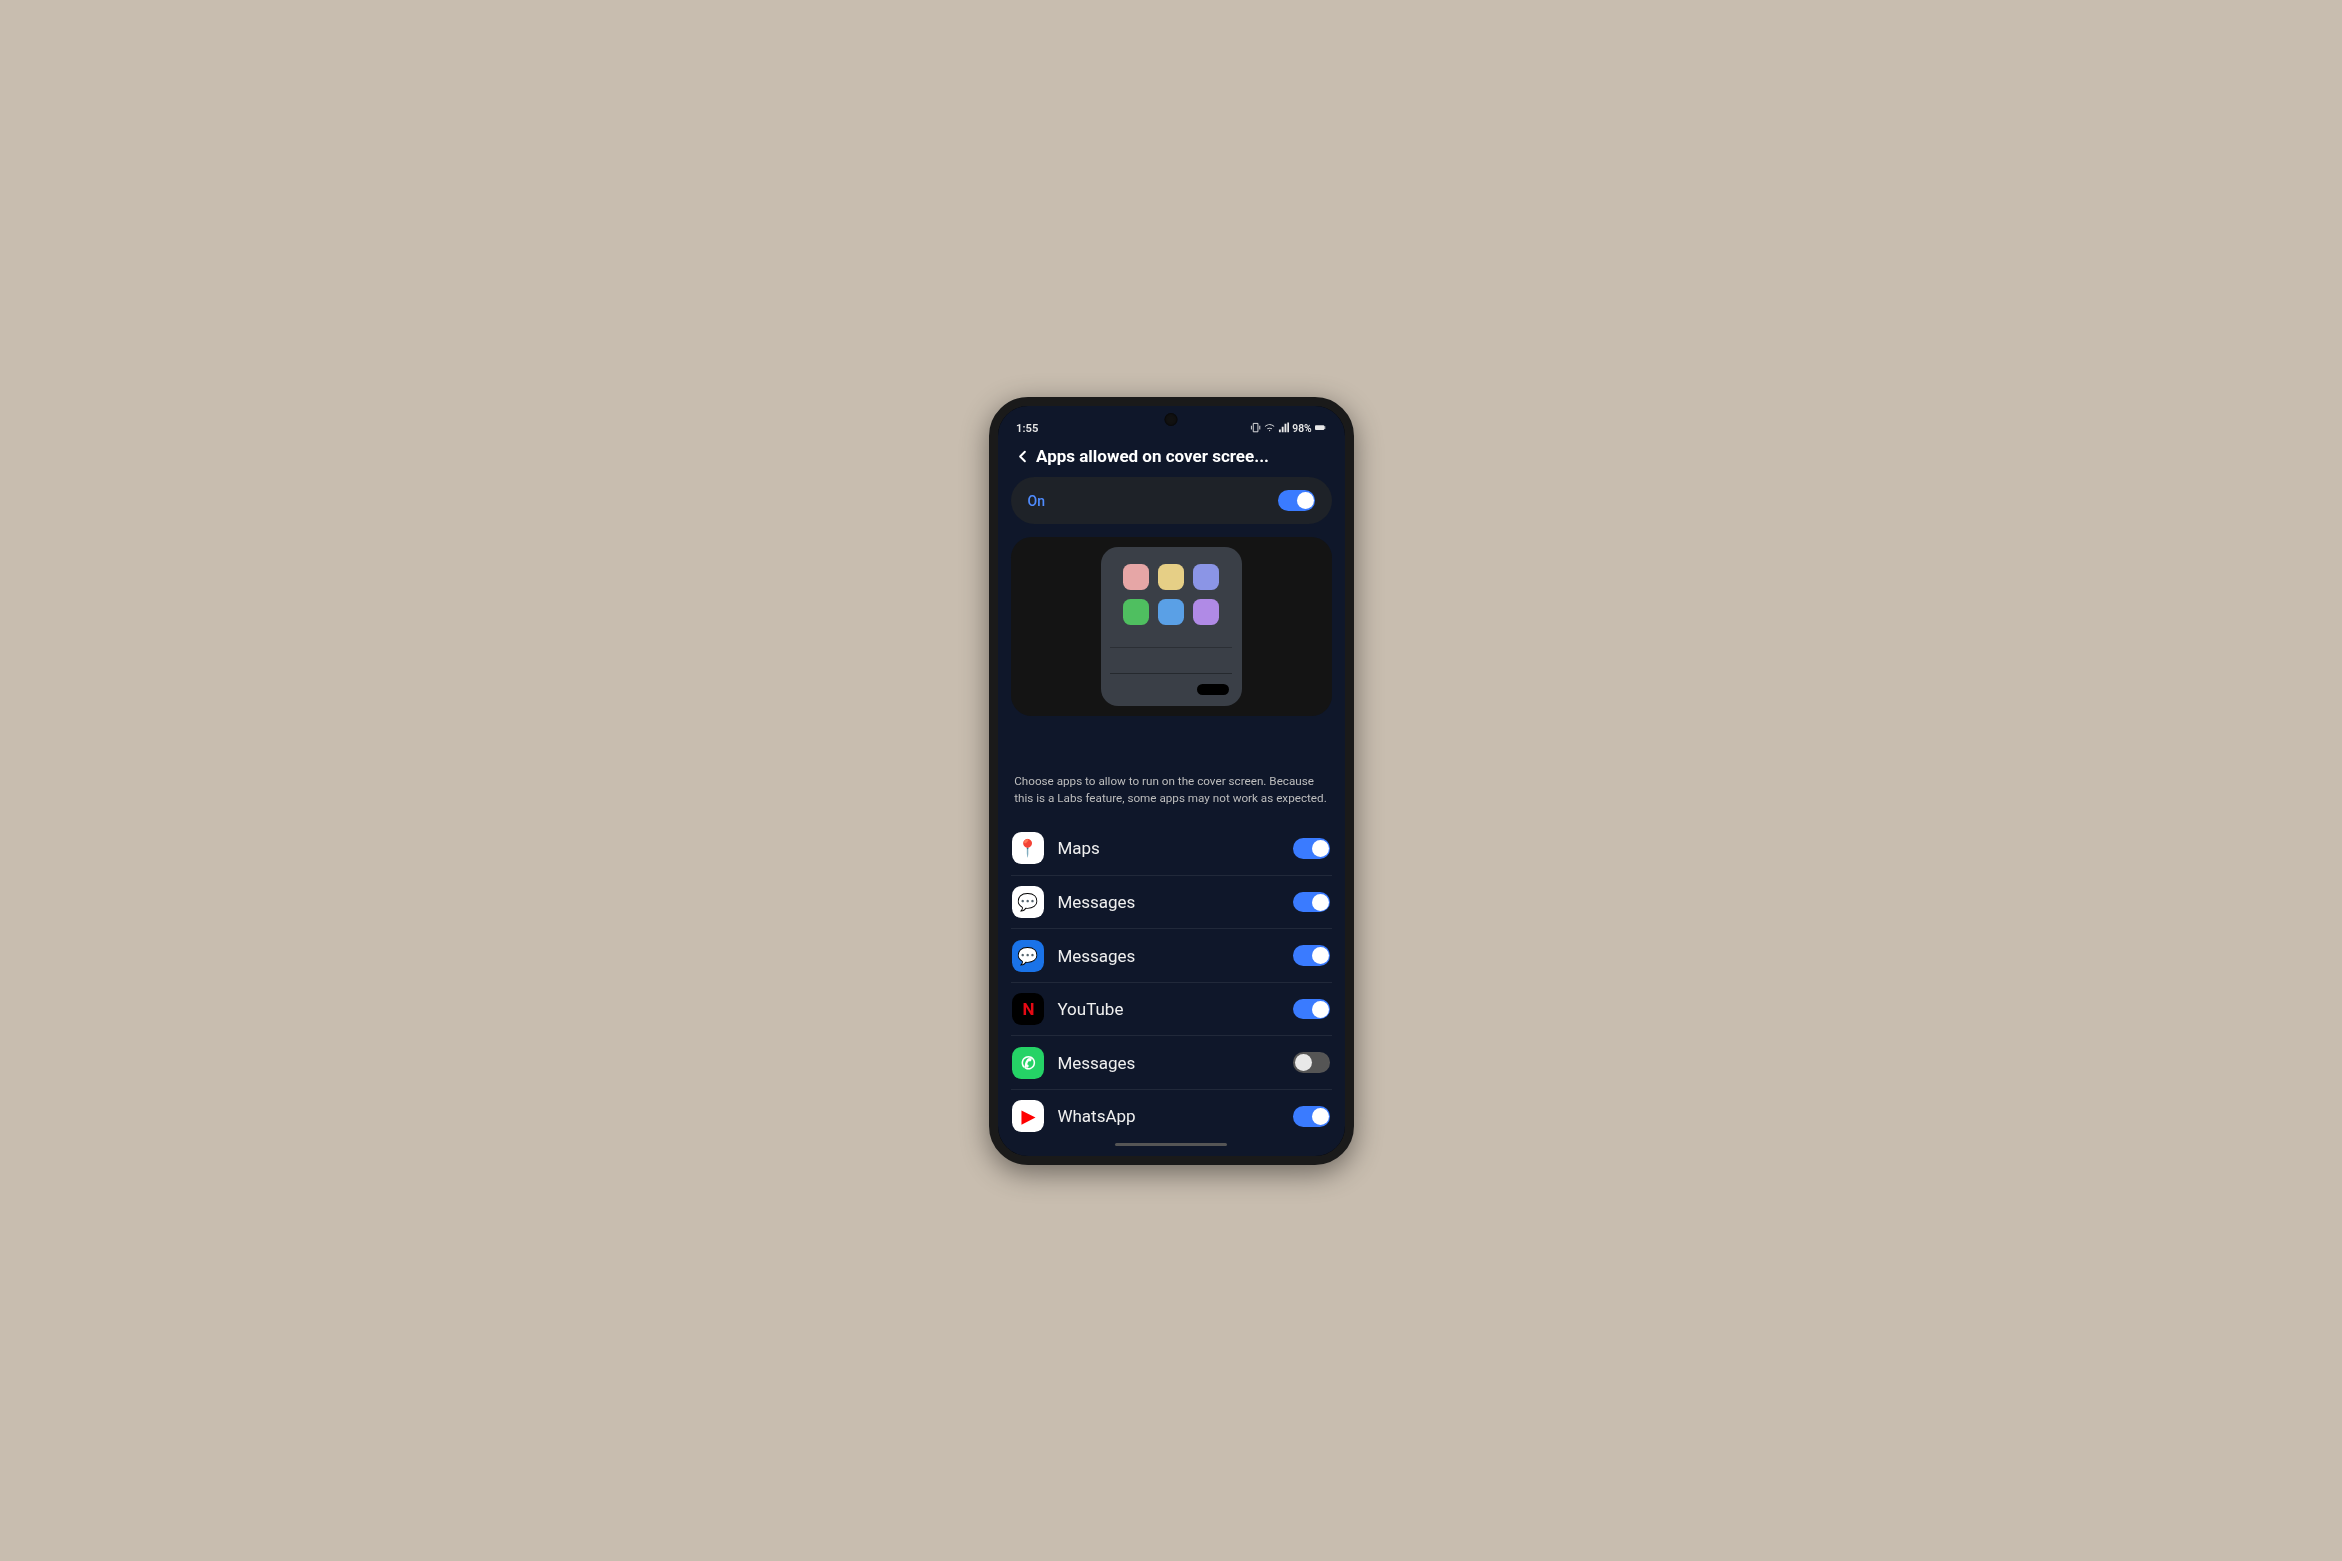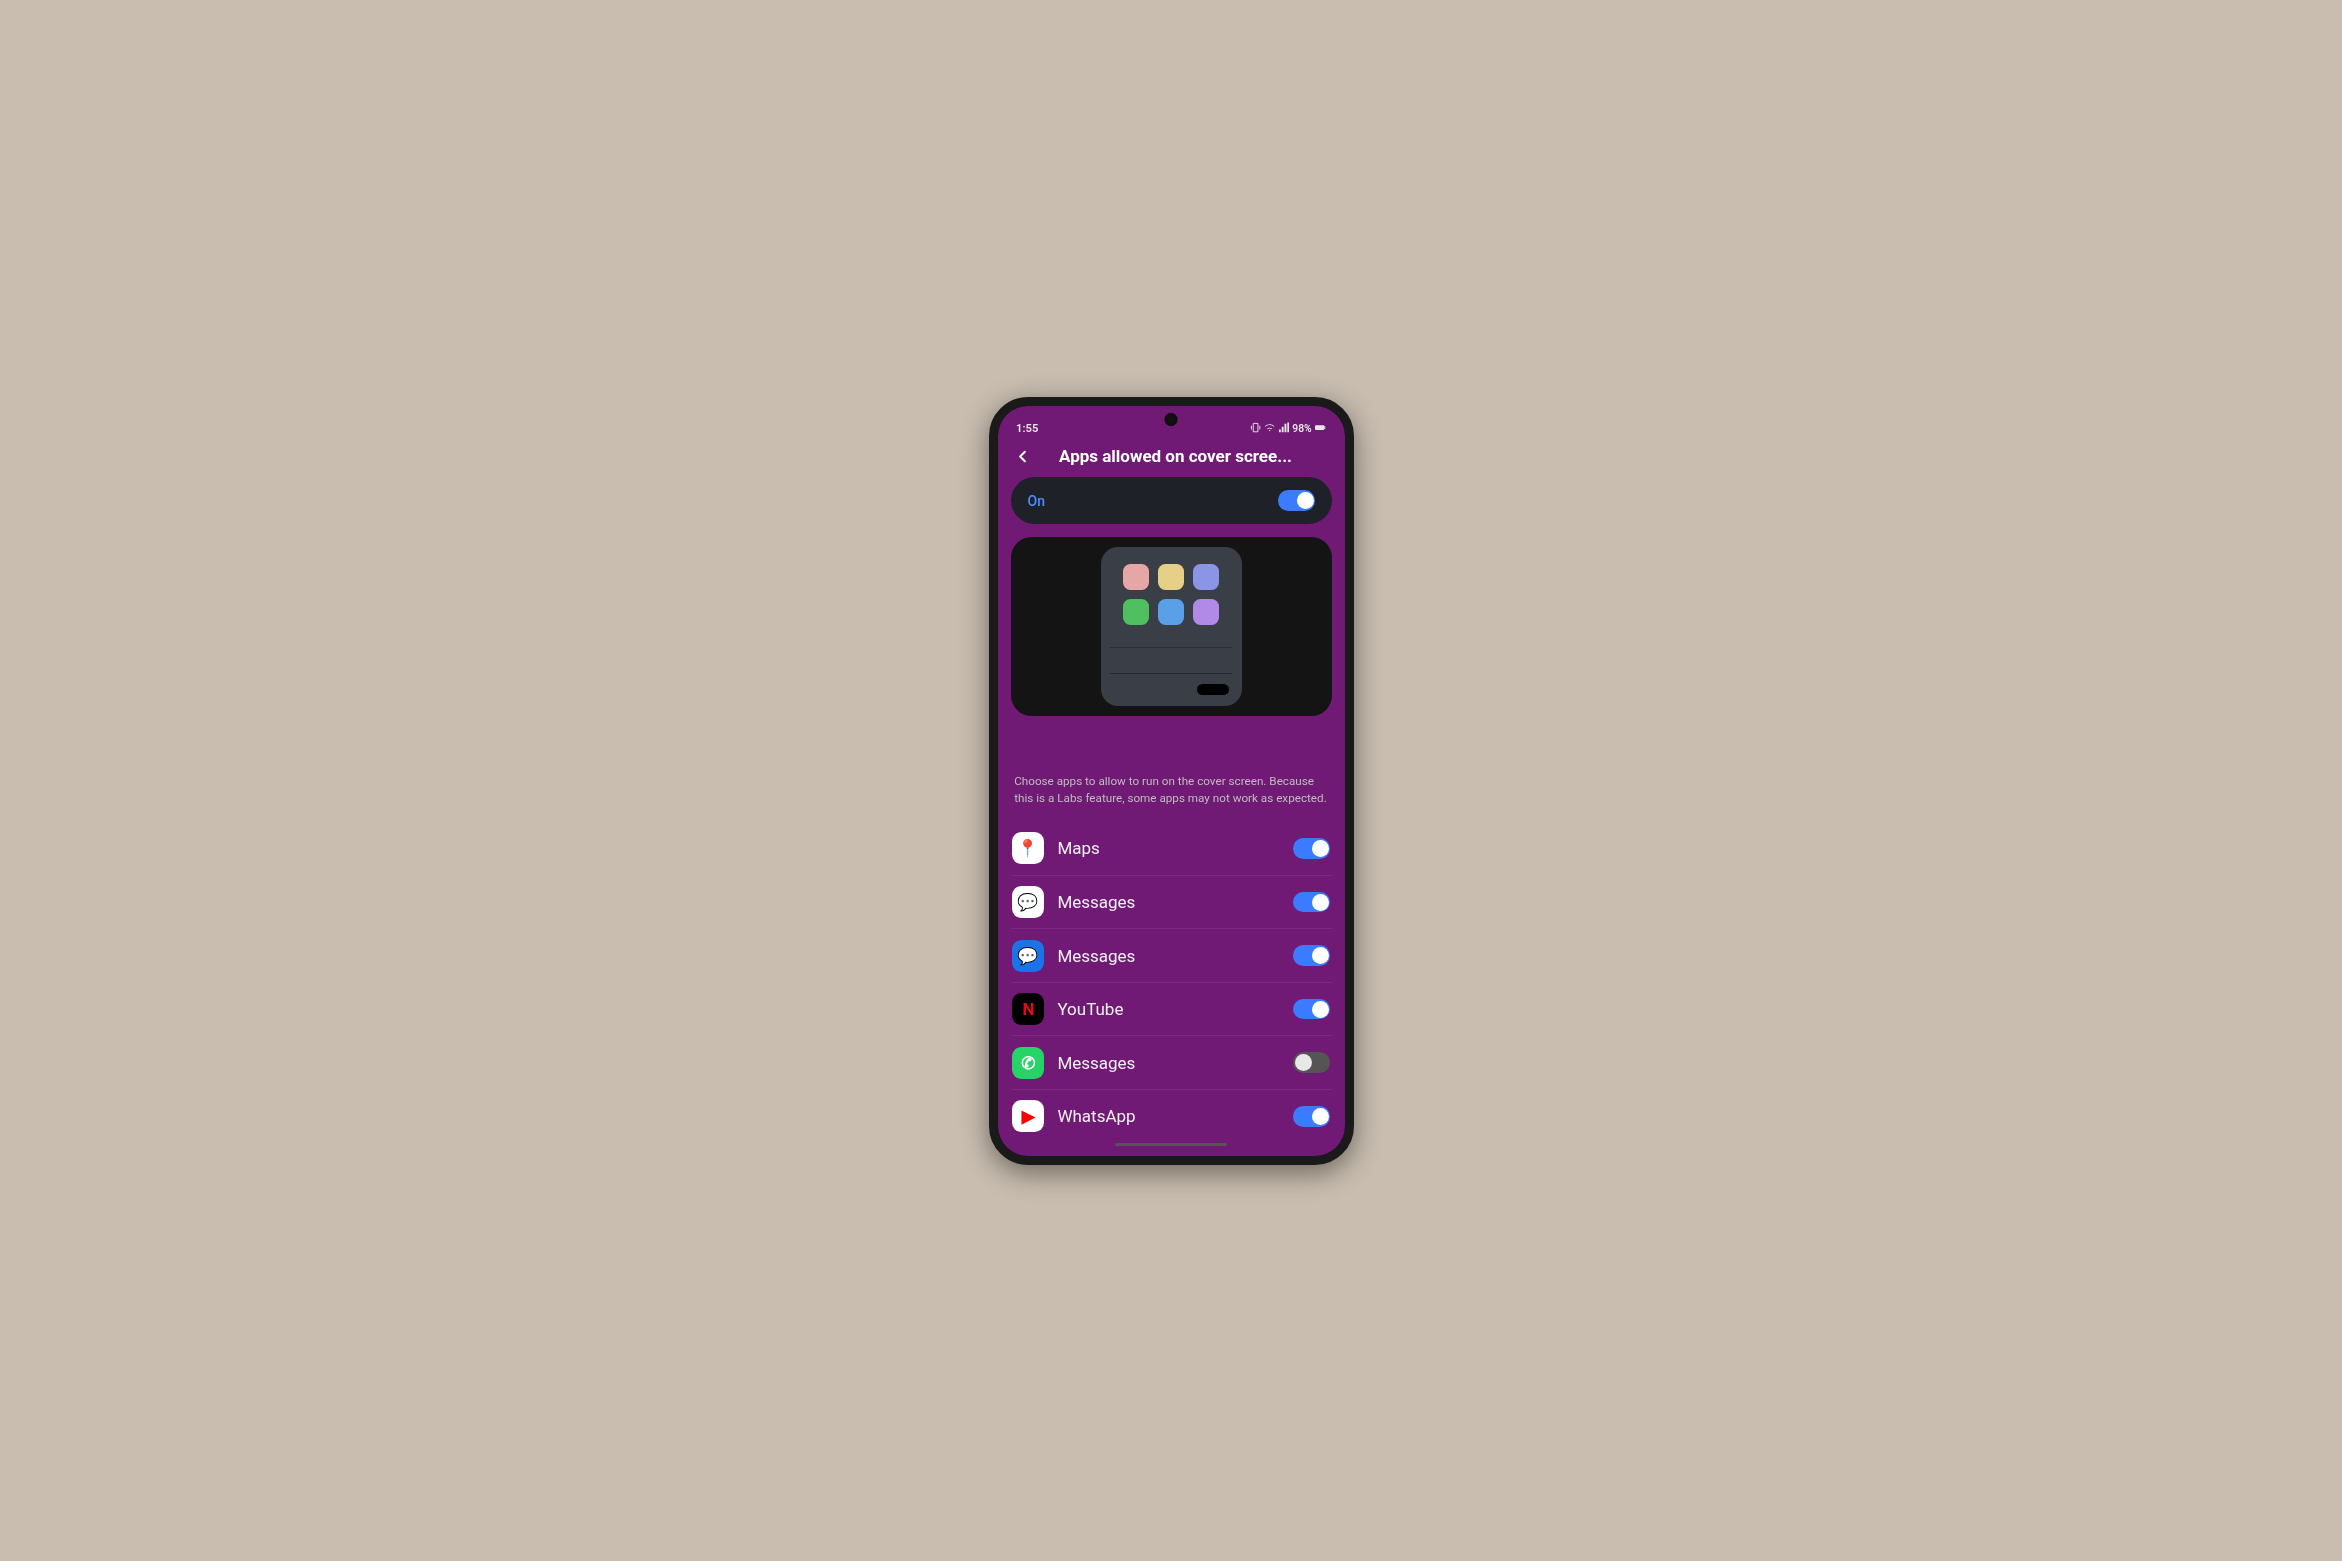--- a/index.html
+++ b/index.html
@@ -22,37 +22,37 @@
   }
   .notch {
     position: absolute;
     top: 7.5px; left: 50%; transform: translateX(-50%);
     width: 13px; height: 13px; border-radius: 50%;
     background: #111; box-shadow: inset 0 0 2.8px #000;
     z-index: 10;
   }
   .screen {
     position: absolute; inset: 0;
-    background: #701a75;
+    background: #0f172a;
     color: #e8e8e8;
     display: flex; flex-direction: column;
     padding: 0 13px 9.4px 13px;
   }
   
   .statusbar {
     height: 34px;
     display: flex; align-items: flex-end; justify-content: space-between;
     font-size: 11.2px; font-weight: 600;
     padding: 0 5.6px 3.7px 5.6px;
   }
   .status-right { display: flex; align-items: center; gap: 3px; }
   .ico { width: 11.2px; height: 11.2px; }
   
   .header {
-    display: flex; align-items: center; gap: 26px;
+    display: flex; align-items: center; gap: 3px;
     padding: 7.5px 1.9px 11.2px 1.9px;
   }
   .header .title {
     font-size: 17px; font-weight: 700; color: #fff;
     white-space: nowrap; overflow: hidden; text-overflow: ellipsis;
     flex: 1;
   }
   .back-btn { width: 20.6px; height: 20.6px; display:flex; align-items:center; justify-content:center; }
   
   .master-toggle {

